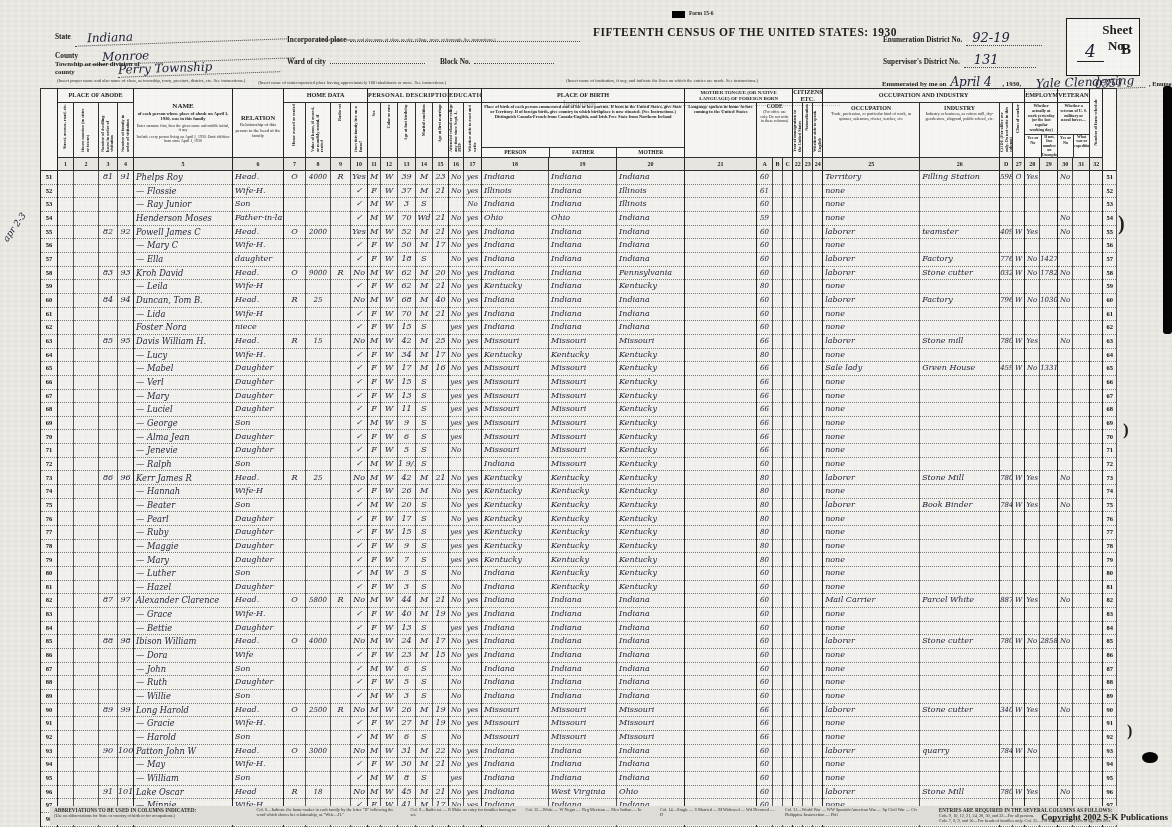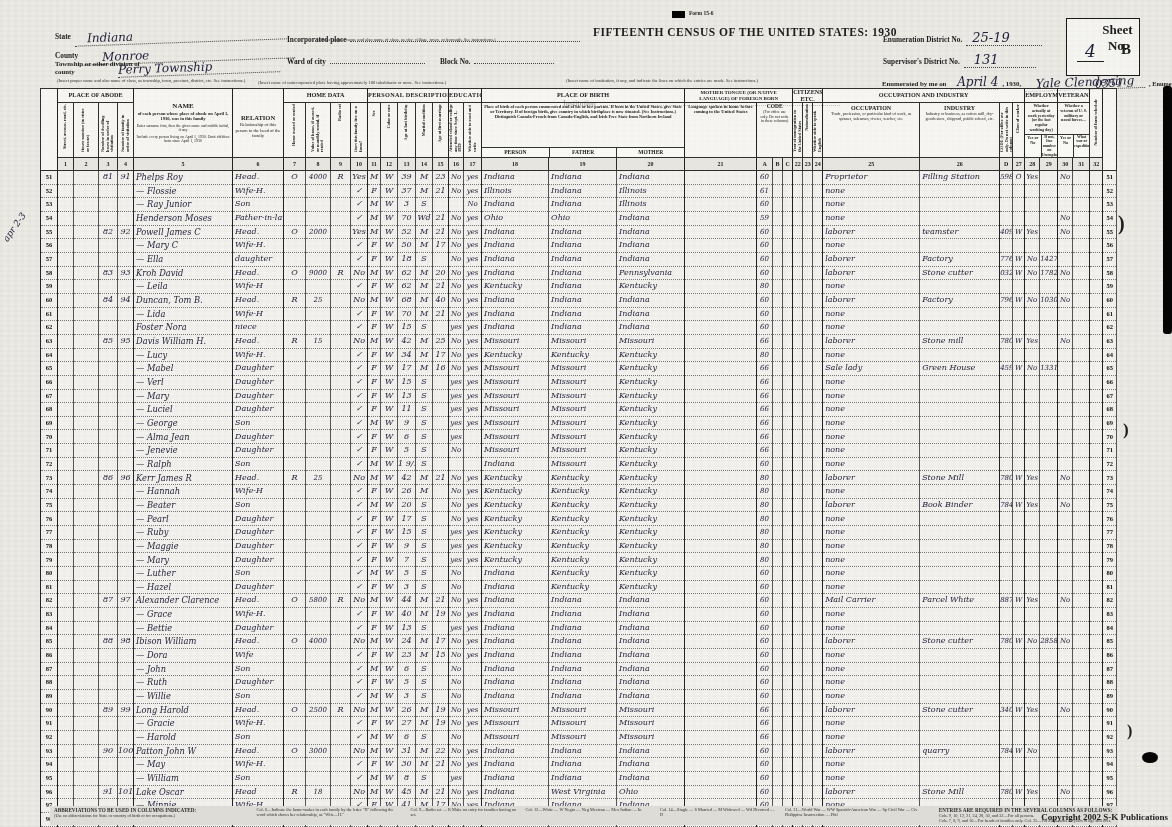--- a/index.html
+++ b/index.html
@@ -86,35 +86,35 @@
   </div>
   <div class="abs tiny" style="left:258px;top:80px;width:280px;">(Insert name of unincorporated place having approximately 100 inhabitants or more.   See instructions.)</div>
   <div class="abs" style="left:563px;top:68px;margin-top:24px;">
     <span class="lbl">Institution</span>
     <span class="dot" style="display:inline-block;width:240px;"></span>
   </div>
   <div class="abs tiny" style="left:566px;top:78px;width:300px;">(Insert name of institution, if any, and indicate the lines on which the entries are made.   See instructions.)</div>
 
   <div class="abs" style="left:883px;top:28px;">
     <span class="lbl">Enumeration District No.</span>
-    <span class="hwx dot" style="display:inline-block;width:70px;font-size:13px;padding-left:6px;">25-19</span>
+    <span class="hwx dot" style="display:inline-block;width:70px;font-size:13px;padding-left:6px;">92-19</span>
   </div>
   <div class="abs" style="left:883px;top:50px;">
     <span class="lbl">Supervisor's District No.</span>
     <span class="hwx dot" style="display:inline-block;width:62px;font-size:13px;padding-left:10px;">131</span>
   </div>
   <div class="abs sheetbox" style="left:1066px;top:18px;width:72px;height:56px;">
     <div class="b" style="font-size:13px;text-align:center;margin-top:3px;padding-left:29px;">Sheet No.</div>
     <span class="hwx" style="position:absolute;left:10px;top:22px;font-size:17px;border-bottom:1px solid #222;padding:0 8px;">4</span>
     <span class="b" style="position:absolute;right:8px;top:22px;font-size:15px;">B</span>
   </div>
   <div class="abs hwx" style="left:1095px;top:77px;font-size:11px;transform:rotate(-4deg);">0351</div>
   <div class="abs" style="left:882px;top:72px;white-space:nowrap;">
     <span style="font-size:6.8px;font-weight:bold;">Enumerated by me on</span>
-    <span class="hwx dot" style="display:inline-block;font-size:12px;width:48px;text-align:right;">April 4</span>
+    <span class="hwx dot" style="display:inline-block;font-size:12px;width:48px;text-align:left;">April 4</span>
     <span style="font-size:6.8px;font-weight:bold;">, 1930,</span>
     <span class="hwx dot" style="display:inline-block;font-size:12px;width:120px;text-align:center;transform:rotate(-2deg);">Yale Clendening</span>
     <span style="font-size:6.3px;font-weight:bold;">, Enumerator.</span>
   </div>
 
   <div class="abs hwx" style="left:-2px;top:222px;font-size:9px;transform:rotate(-55deg);">apr 2-3</div>
 
   <div id="gridwrap">
   <table id="grid" style="border:1.6px solid #222;">
     <colgroup id="cols">
@@ -306,21 +306,21 @@
             <td class="hw lf">Indiana</td>
             <td class="hw lf">Indiana</td>
             <td class="hw lf gb">Indiana</td>
             <td class="hw c gb"></td>
             <td class="hw c sm">60</td>
             <td class="hw c sm"></td>
             <td class="hw c sm gb"></td>
             <td class="hw c sm"></td>
             <td class="hw c sm"></td>
             <td class="hw c sm gb"></td>
-            <td class="hw lf">Proprietor</td>
+            <td class="hw lf">Territory</td>
             <td class="hw lf gb">Filling Station</td>
             <td class="hw c sm">5989</td>
             <td class="hw c sm gb">O</td>
             <td class="hw c sm">Yes</td>
             <td class="hw c sm gb"></td>
             <td class="hw c sm">No</td>
             <td class="hw c sm gb"></td>
             <td class="hw c sm gb"></td>
             <td class="ln">51</td>
           </tr>

